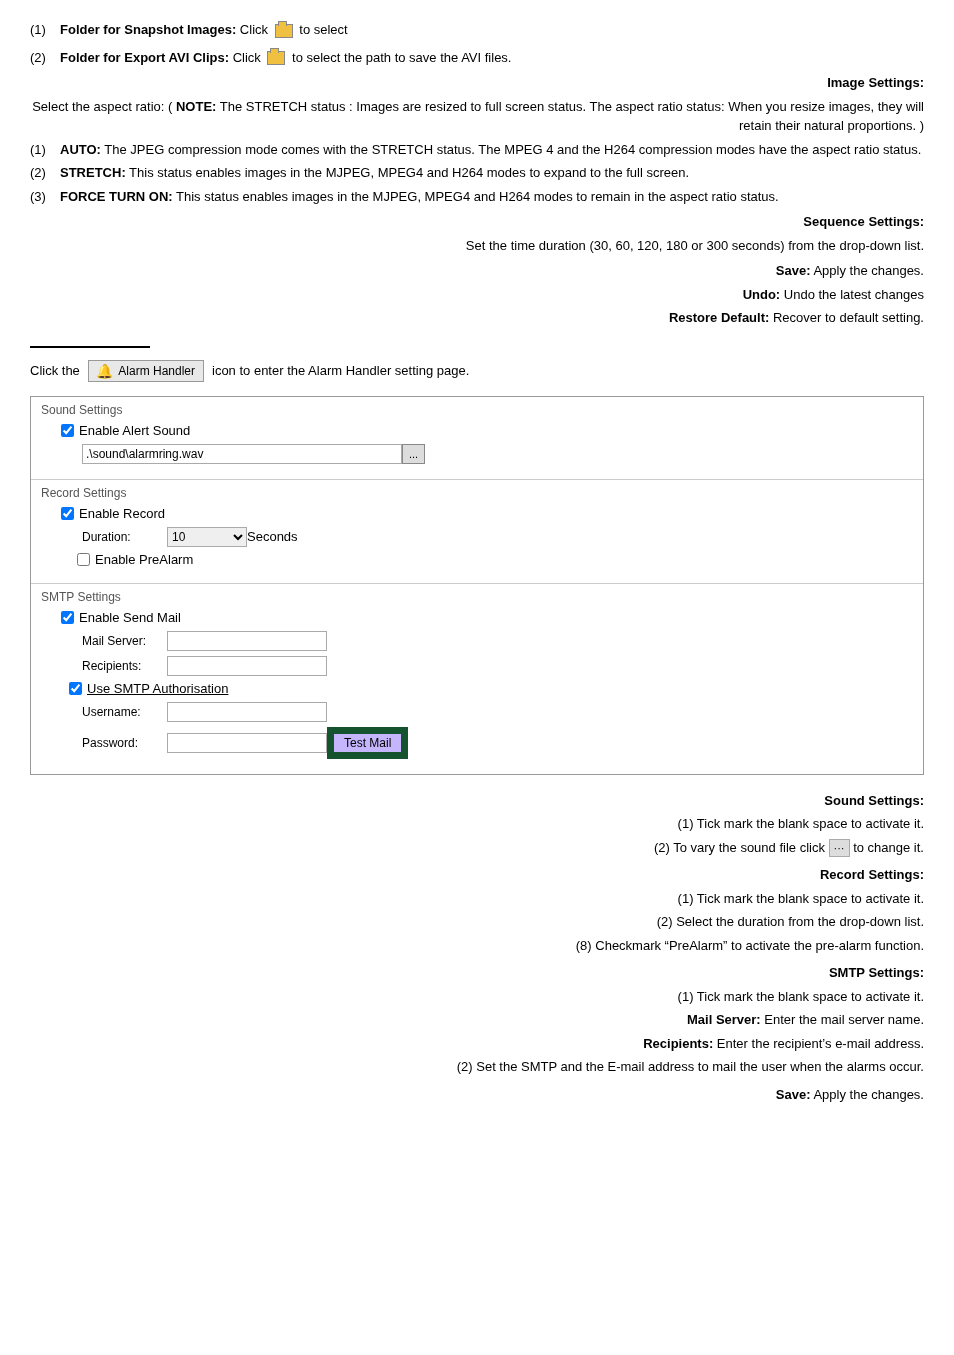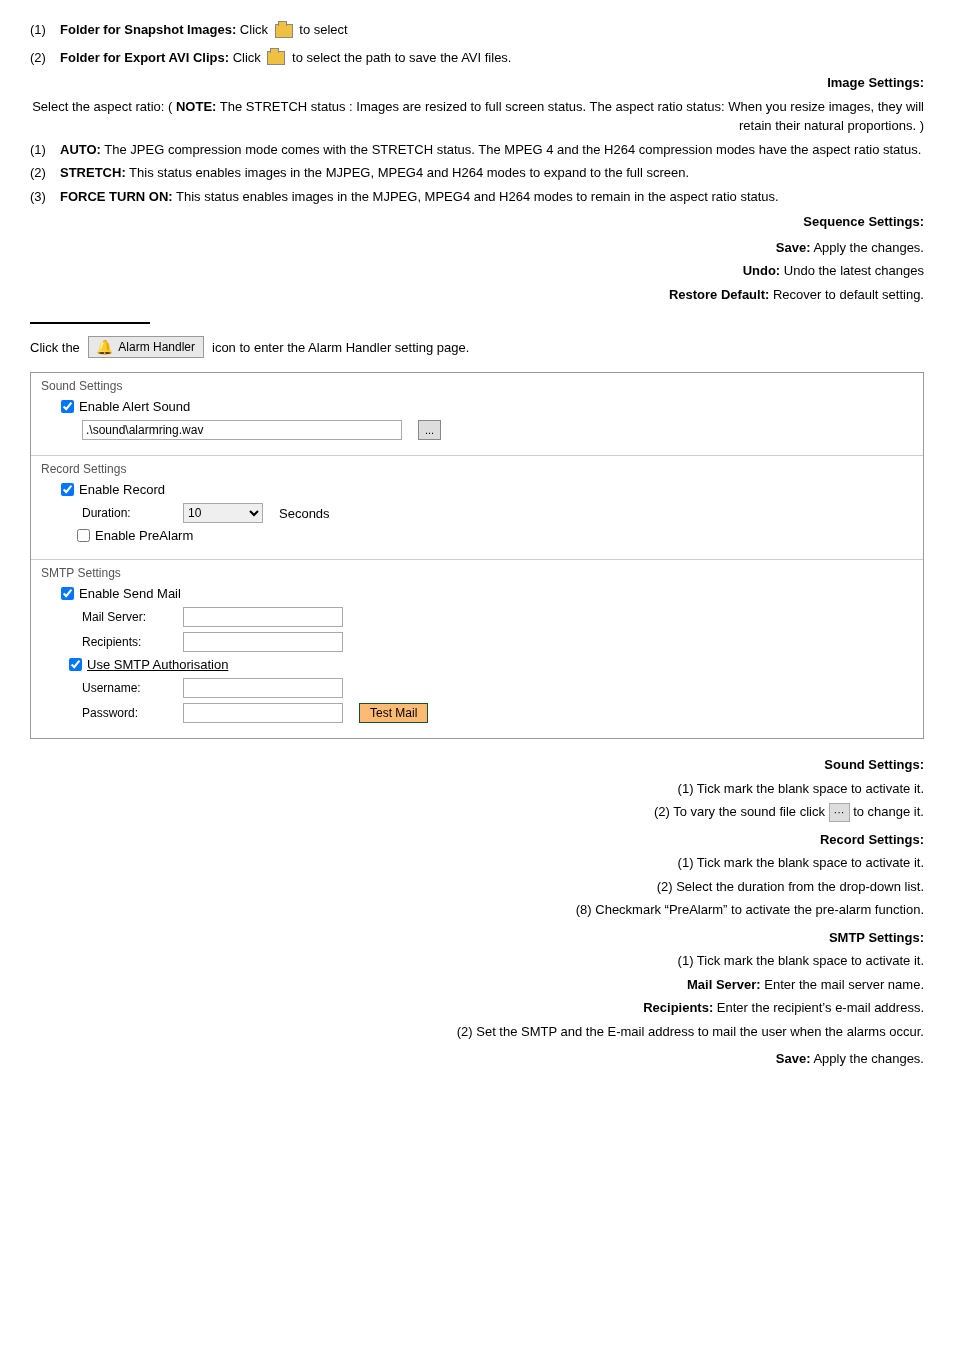--- a/index.html
+++ b/index.html
@@ -55,21 +55,21 @@
     .checkbox-row {
       display: flex;
       align-items: center;
       gap: 5px;
       margin-bottom: 6px;
       padding-left: 20px;
     }
     .field-row {
       display: flex;
       align-items: center;
-      gap: 16px;
+      gap: 0;
       margin-bottom: 5px;
       margin-left: 16px;
       padding-left: 25px;
     }
     .field-label {
       min-width: 85px;
       font-size: 12px;
     }
     input[type="text"] {
       border: 1px solid #aaa;
@@ -89,22 +89,22 @@
       cursor: pointer;
       height: 20px;
     }
     .duration-select {
       border: 1px solid #aaa;
       height: 20px;
       font-size: 12px;
       width: 80px;
     }
     .test-mail-btn {
-      border: 1px solid #14532d;
-      background: #fdba74;
+      border: 7px solid #14532d;
+      background: #c4b5fd;
       padding: 2px 10px;
       font-size: 12px;
       cursor: pointer;
     }
     p { margin-bottom: 4px; line-height: 1.5; text-align: right; }
     .indent { margin-left: 21px; }
     .body-section { margin-bottom: 8px; }
     .small-btn-inline {
       display: inline-block;
       border: 1px solid #aaa;
@@ -177,20 +177,21 @@
     <span><span class="bold">STRETCH:</span> This status enables images in the MJPEG, MPEG4 and H264 modes to expand to the full screen.</span>
   </div>
   <div class="step-row">
     <span class="step-num">(3)</span>
     <span><span class="bold">FORCE TURN ON:</span> This status enables images in the MJPEG, MPEG4 and H264 modes to remain in the aspect ratio status.</span>
   </div>
 </div>
 
 <div class="section">
   <p><span class="bold">Sequence Settings:</span></p>
+  <p>Set the time duration (30, 60, 120, 180 or 300 seconds) from the drop-down list.</p>
 </div>
 
 <div class="section">
   <p><span class="bold">Save:</span><span> Apply the changes.</span></p>
   <p><span class="bold">Undo:</span><span> Undo the latest changes</span></p>
   <p><span class="bold">Restore Default:</span><span> Recover to default setting.</span></p>
 </div>
 
 <hr class="divider">
 

